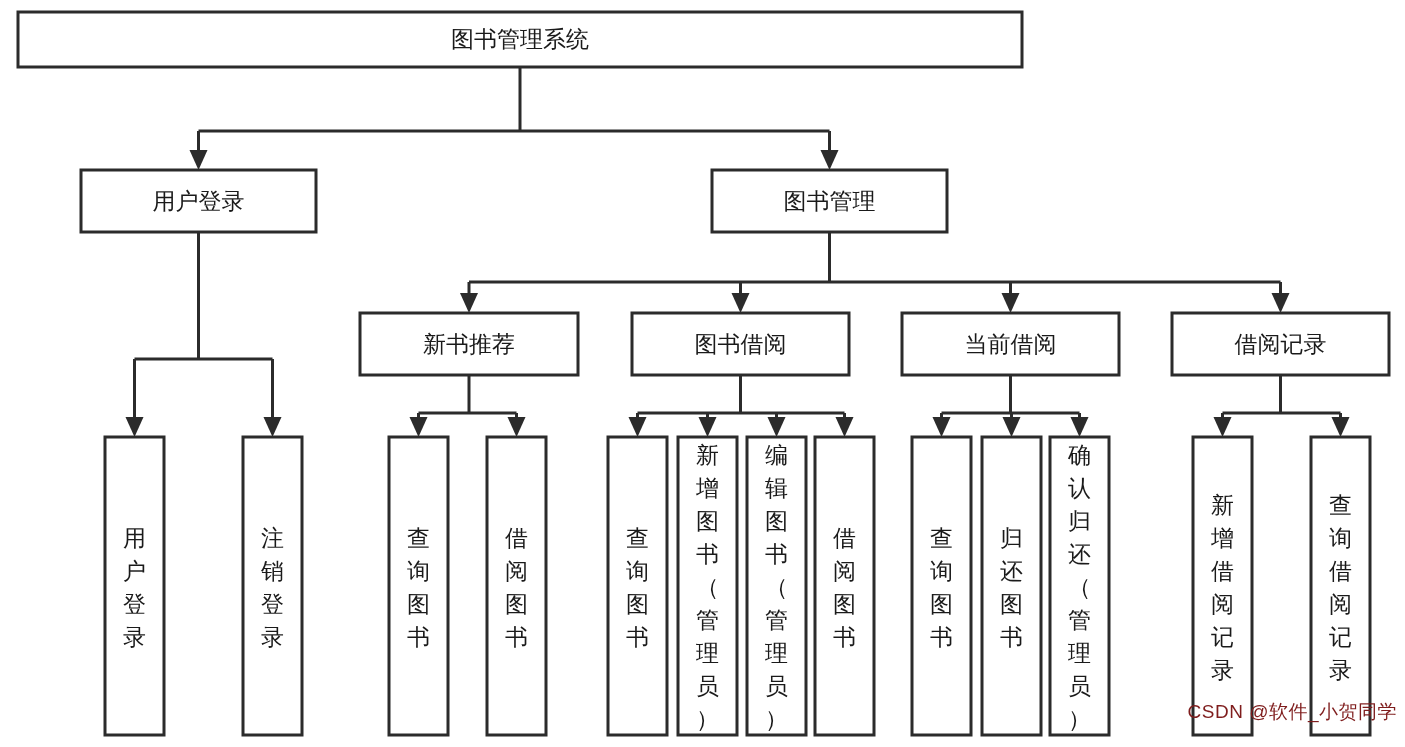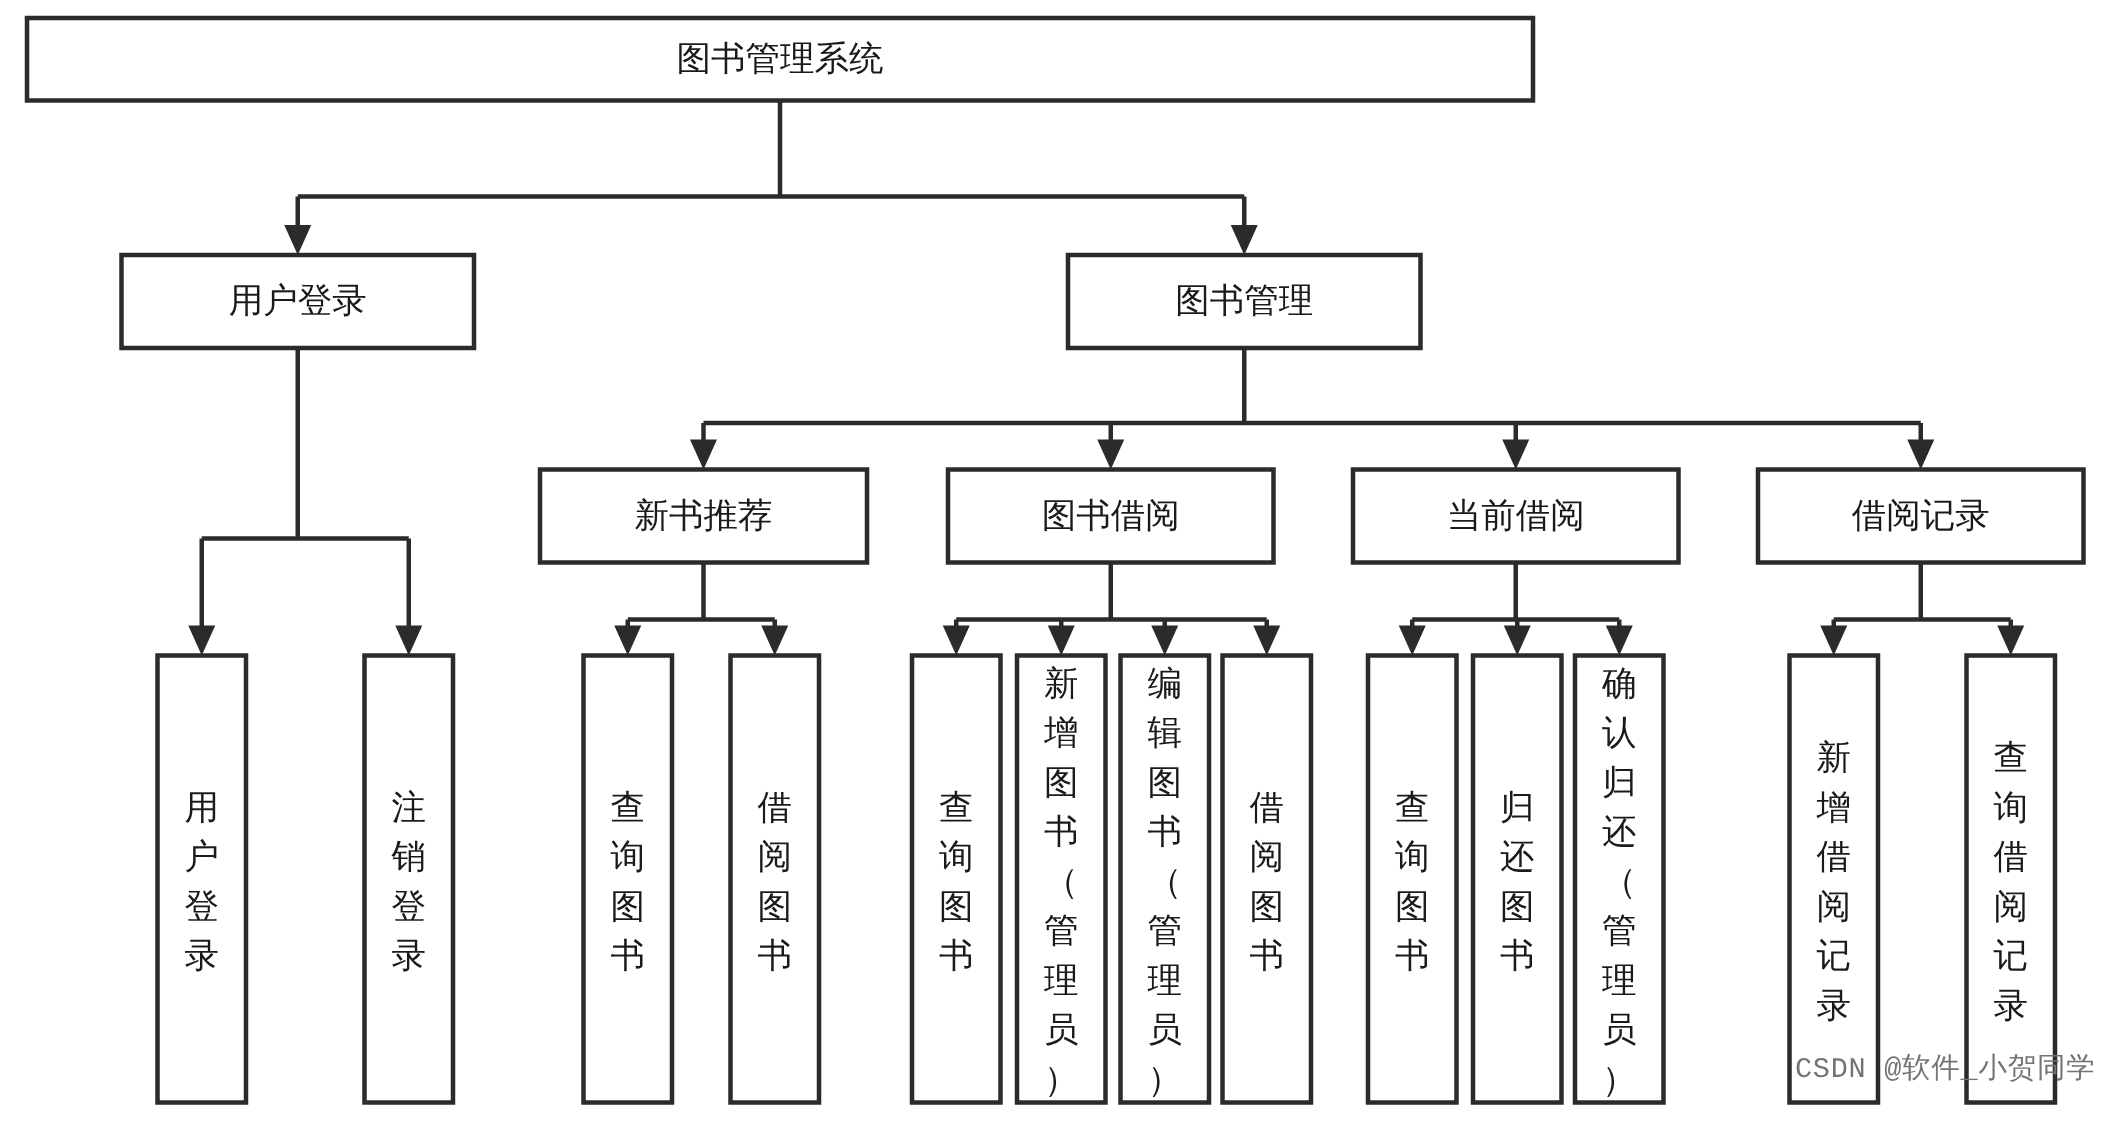--- a/index.html
+++ b/index.html
@@ -56,23 +56,23 @@
   .leaf-label {
     font-family: "DejaVu Sans", "Liberation Sans", sans-serif;
     font-size: 23px;
     fill: #1a1a1a;
     text-anchor: middle;
   }
   .watermark {
     position: absolute;
     right: 8px;
     bottom: 6px;
-    font-family: Liberation Mono, monospace;
+    font-family: Liberation Sans, sans-serif;
     font-size: 19px;
-    color: #737373;
+    color: #7f1d1d;
     white-space: nowrap;
     letter-spacing: 0.5px;
     user-select: none;
   }
 </style>
 </head>
 <body>
 
 <div id="diagram-root">
 

